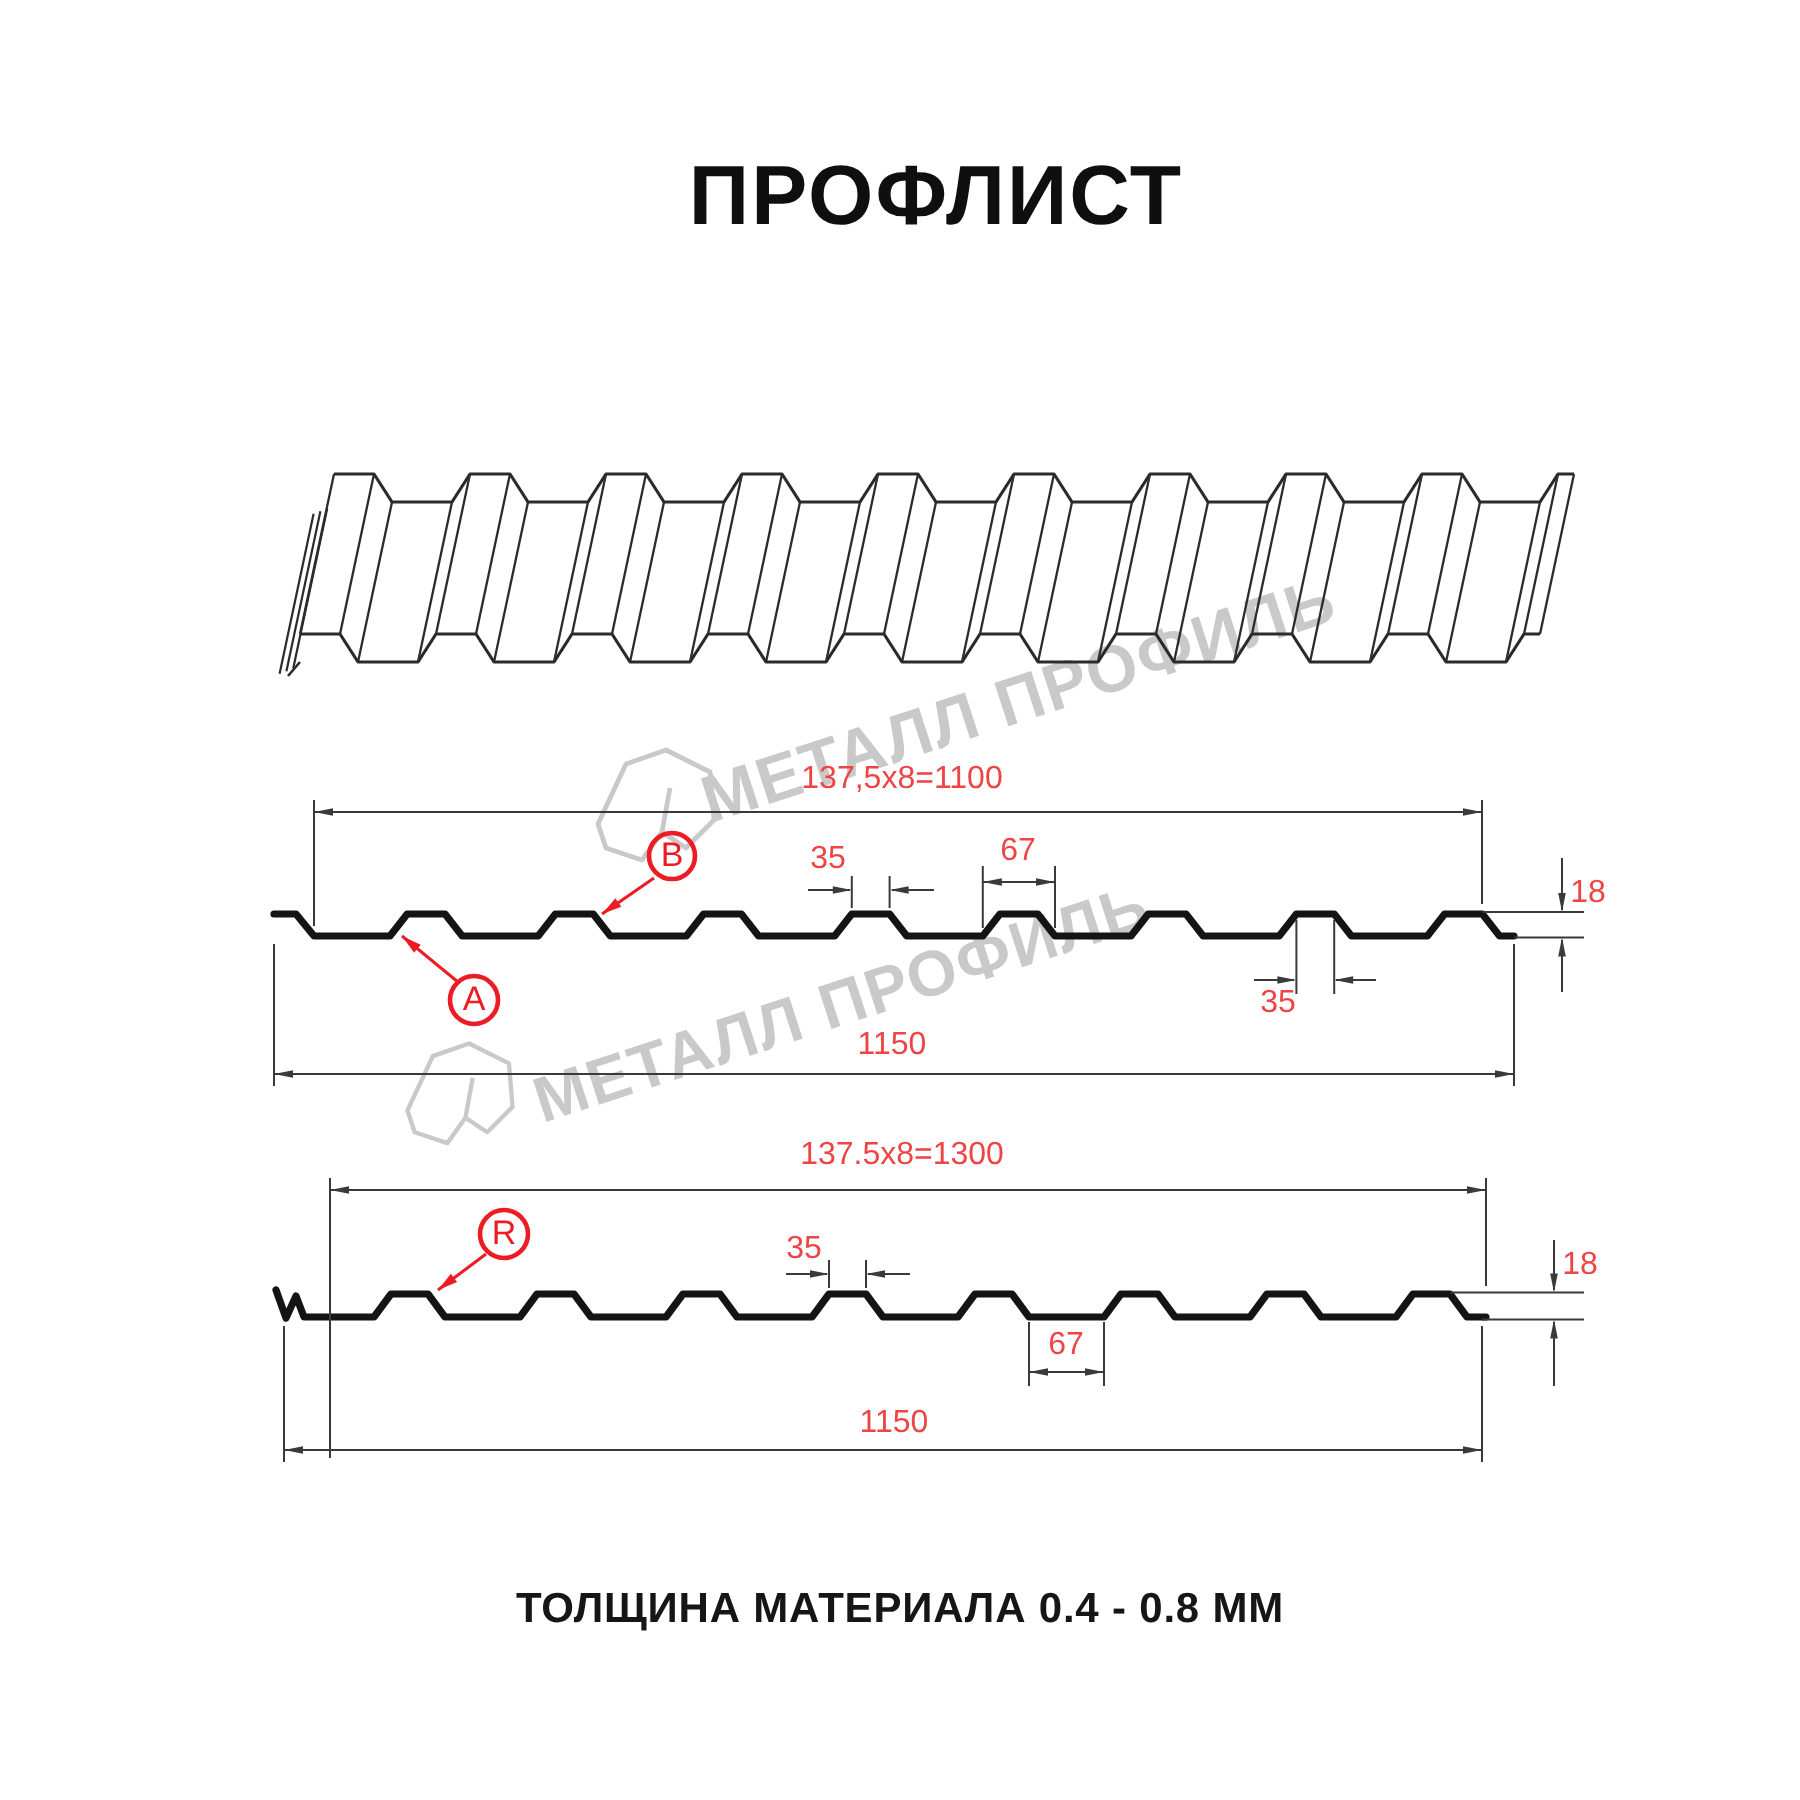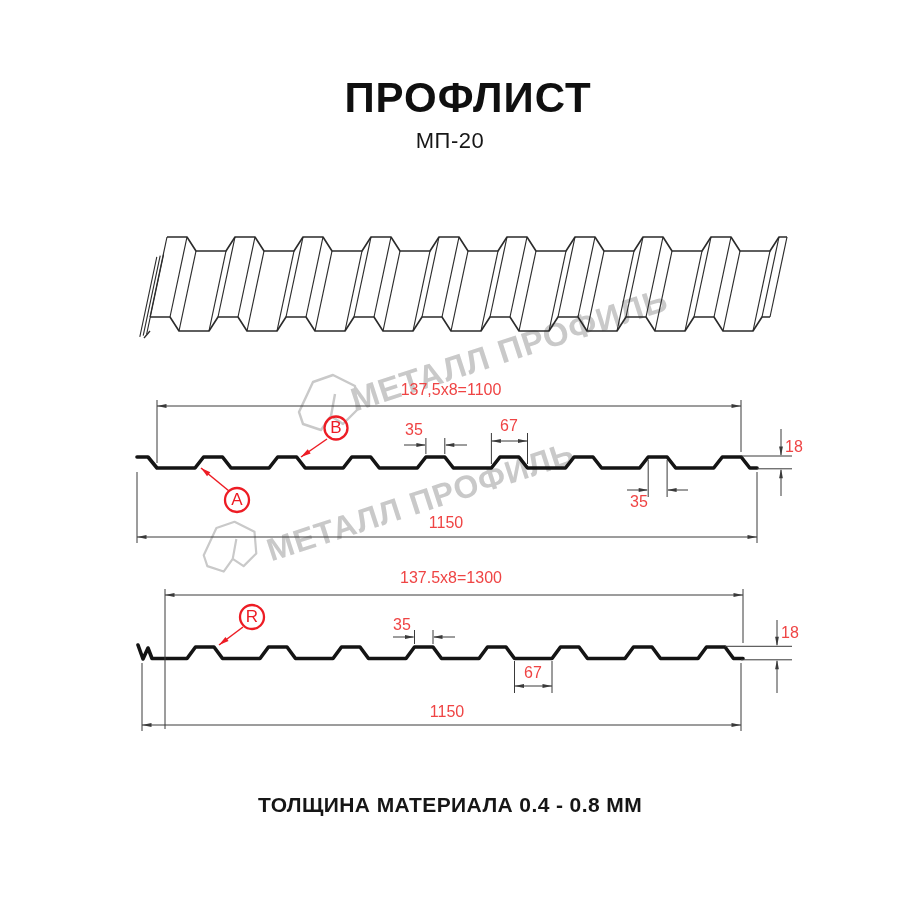--- a/index.html
+++ b/index.html
@@ -22,21 +22,20 @@
   #wml1{left:293px;top:372px;width:70px;height:64px;}
   #wml2{left:198px;top:519px;width:64px;height:58px;}
   #linework{position:absolute;left:0;top:0;z-index:2;pointer-events:none;}
 </style>
 </head>
 <body>
 
 <div id="page">
 
   <div class="title">ПРОФЛИСТ</div>
-  <div class="subtitle">МП-20</div>
 
   <svg id="wml1" class="wmlogo" viewBox="0 0 70 64">
     <path d="M6,40 L20,10 L40,3 L62,14 L64,38 L50,52 L38,44 L28,58 L10,52 Z M38,44 L42,22" fill="none" stroke="var(--wm)" stroke-width="2.4" stroke-linejoin="round"></path>
   </svg>
   <div id="wmt1" class="wmtext">МЕТАЛЛ ПРОФИЛЬ</div>
 
   <svg id="wml2" class="wmlogo" viewBox="0 0 70 64">
     <path d="M6,40 L20,10 L40,3 L62,14 L64,38 L50,52 L38,44 L28,58 L10,52 Z M38,44 L42,22" fill="none" stroke="var(--wm)" stroke-width="2.4" stroke-linejoin="round"></path>
   </svg>
   <div id="wmt2" class="wmtext">МЕТАЛЛ ПРОФИЛЬ</div>

